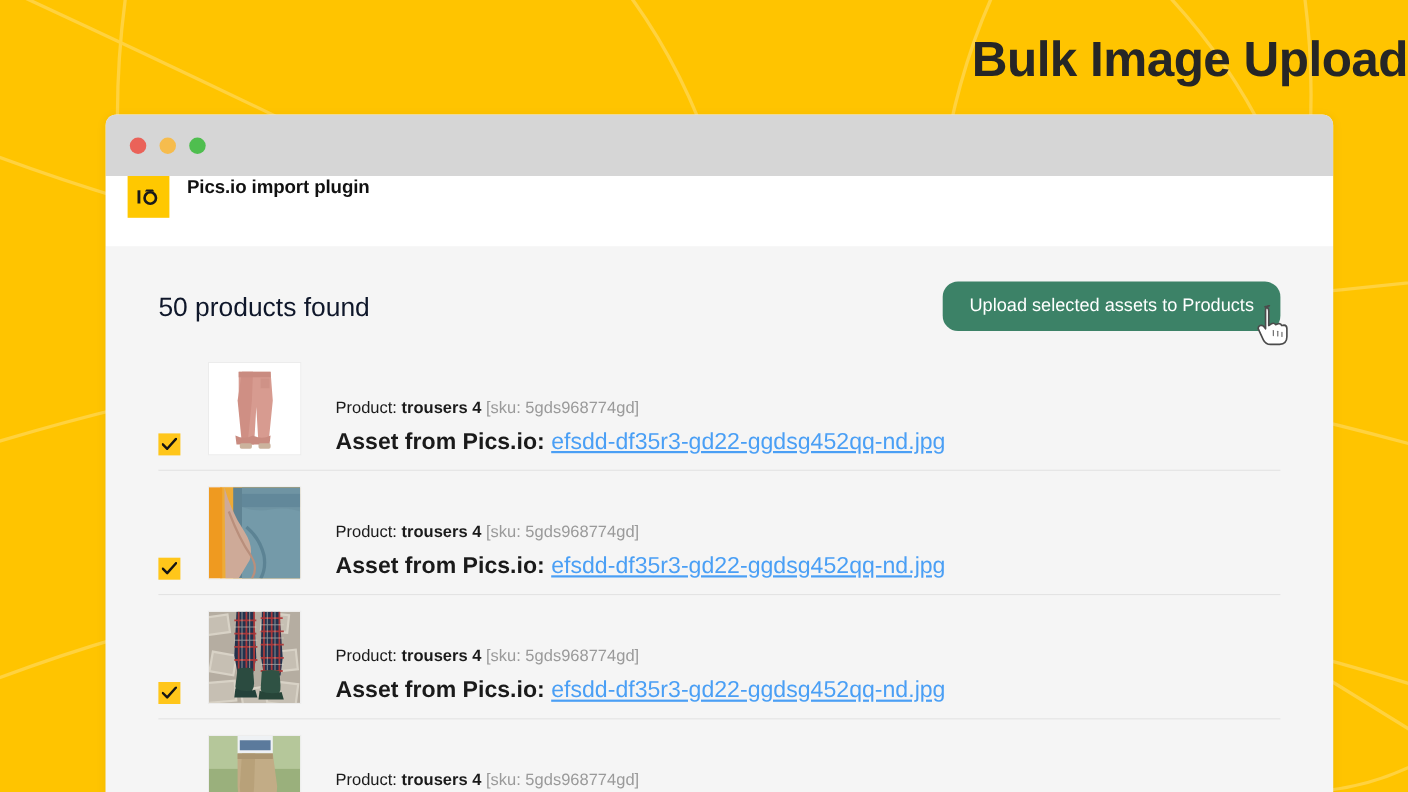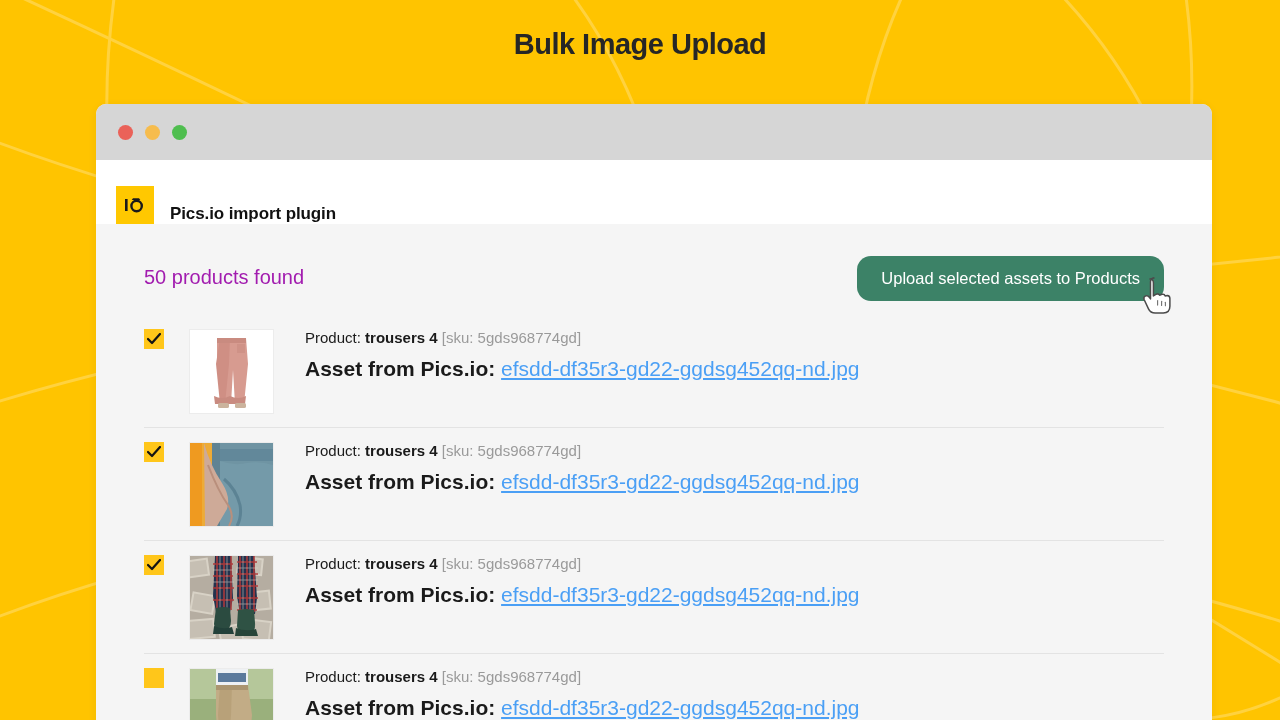--- a/index.html
+++ b/index.html
@@ -24,22 +24,22 @@
     height: 720px;
     pointer-events: none;
   }
 
   
   .page-title {
     position: absolute;
     top: 28px;
     left: 0;
     width: 1280px;
-    text-align: center;
-    font-size: 29px;
+    text-align: right;
+    font-size: 45px;
     font-weight: bold;
     letter-spacing: -0.5px;
     color: #262626;
     z-index: 3;
   }
 
   
   .window {
     position: absolute;
     left: 96px;
@@ -64,21 +64,21 @@
   .dot { width: 15px; height: 15px; border-radius: 50%; }
   .dot.red    { background: #ea6259; }
   .dot.yellow { background: #f6bc4d; }
   .dot.green  { background: #4fbe4f; }
 
   
   .plugin-header {
     height: 64px;
     background: #ffffff;
     display: flex;
-    align-items: flex-end;
+    align-items: flex-start;
     padding-left: 20px;
     gap: 16px;
   }
   .logo-badge {
     width: 38px;
     height: 38px;
     background: #FFC800;
     display: flex;
     align-items: center;
     justify-content: center;
@@ -100,43 +100,43 @@
   }
 
   .content-top {
     display: flex;
     align-items: flex-start;
     justify-content: space-between;
     padding-top: 32px;
   }
 
   .products-found {
-    font-size: 20px;
-    color: #a21caf;
+    font-size: 24px;
+    color: #0f172a;
     padding-top: 10px;
   }
 
   .upload-button {
     background: #3c8267;
     color: #ffffff;
     border: none;
     border-radius: 14px;
     font-family: "Liberation Sans", sans-serif;
     font-size: 16.5px;
     padding: 13px 24px;
     cursor: pointer;
     white-space: nowrap;
   }
 
   
   .asset-list { margin-top: 14px; }
 
   .asset-row {
     display: flex;
-    align-items: flex-start;
+    align-items: flex-end;
     gap: 0;
     padding: 14px 0 13px 0;
     border-bottom: 1px solid #e3e3e3;
     position: relative;
   }
   .asset-row:last-child { border-bottom: none; }
 
   .checkbox {
     width: 20px;
     height: 20px;

